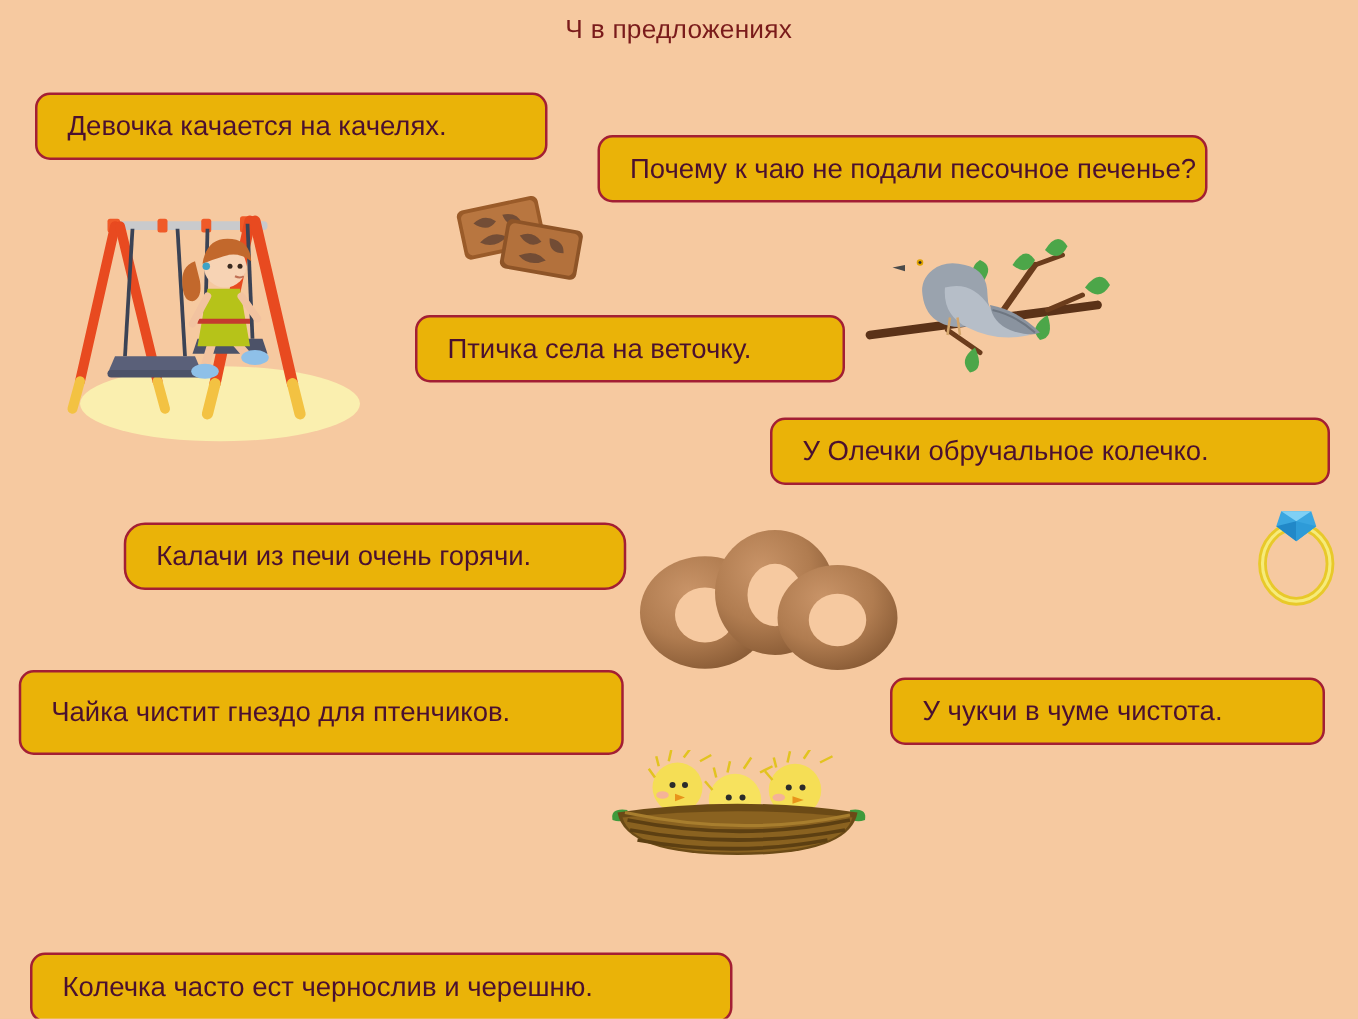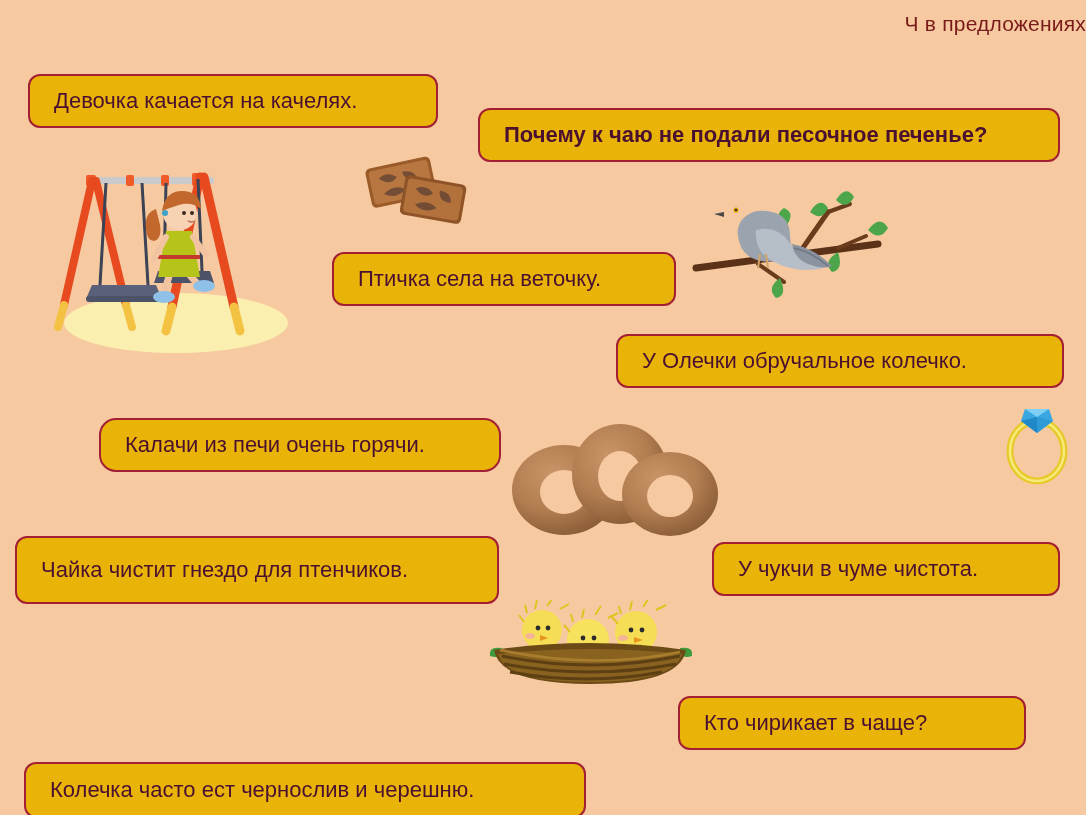--- a/index.html
+++ b/index.html
@@ -19,21 +19,21 @@
     height: 815px;
     background: #F6C9A0;
     overflow: hidden;
   }
   
   #title {
     position: absolute;
     left: 0;
     top: 12px;
     width: 1086px;
-    text-align: right;
+    text-align: center;
     font-size: 21px;
     color: #7A1B1B;
     letter-spacing: 0.2px;
     font-family: "Liberation Sans", sans-serif;
   }
   
   .sbox {
     position: absolute;
     background: #eab308;
     border: 2px solid #A31F34;
@@ -47,21 +47,21 @@
     white-space: nowrap;
   }
   .sbox > span {
     display: block;
     padding-left: 24px;
     padding-right: 18px;
     line-height: 1.1;
   }
   
   #box-swing      { left: 28px;  top: 74px;  width: 410px; height: 54px; }
-  #box-cookie     { left: 478px; top: 108px; width: 582px; height: 54px; font-weight: bold; }
+  #box-cookie     { left: 478px; top: 108px; width: 488px; height: 54px; }
   #box-bird       { left: 332px; top: 234px; width: 344px; height: 54px; margin-top: 18px; }
   #box-ring       { left: 616px; top: 334px; width: 448px; height: 54px; }
   #box-kalachi    { left: 99px;  top: 418px; width: 402px; height: 54px; border-radius: 17px; }
   #box-gull       { left: 15px;  top: 536px; width: 484px; height: 68px; }
   #box-chukchi    { left: 712px; top: 542px; width: 348px; height: 54px; text-align: right; }
   #box-chirp      { left: 678px; top: 696px; width: 348px; height: 54px; }
   #box-kolechka   { left: 24px;  top: 730px; width: 562px; height: 56px; margin-top: 32px; }
 
   
   .art { position: absolute; }
@@ -276,21 +276,18 @@
   </div>
 
   <div class="sbox" id="box-gull">
     <span>Чайка чистит гнездо для птенчиков.</span>
   </div>
 
   <div class="sbox" id="box-chukchi">
     <span>У чукчи в чуме чистота.</span>
   </div>
 
-  <div class="sbox" id="box-chirp">
-    <span>Кто чирикает в чаще?</span>
-  </div>
 
   <div class="sbox" id="box-kolechka">
     <span>Колечка часто ест чернослив и черешню.</span>
   </div>
 
 </div>
 
 </body></html>

